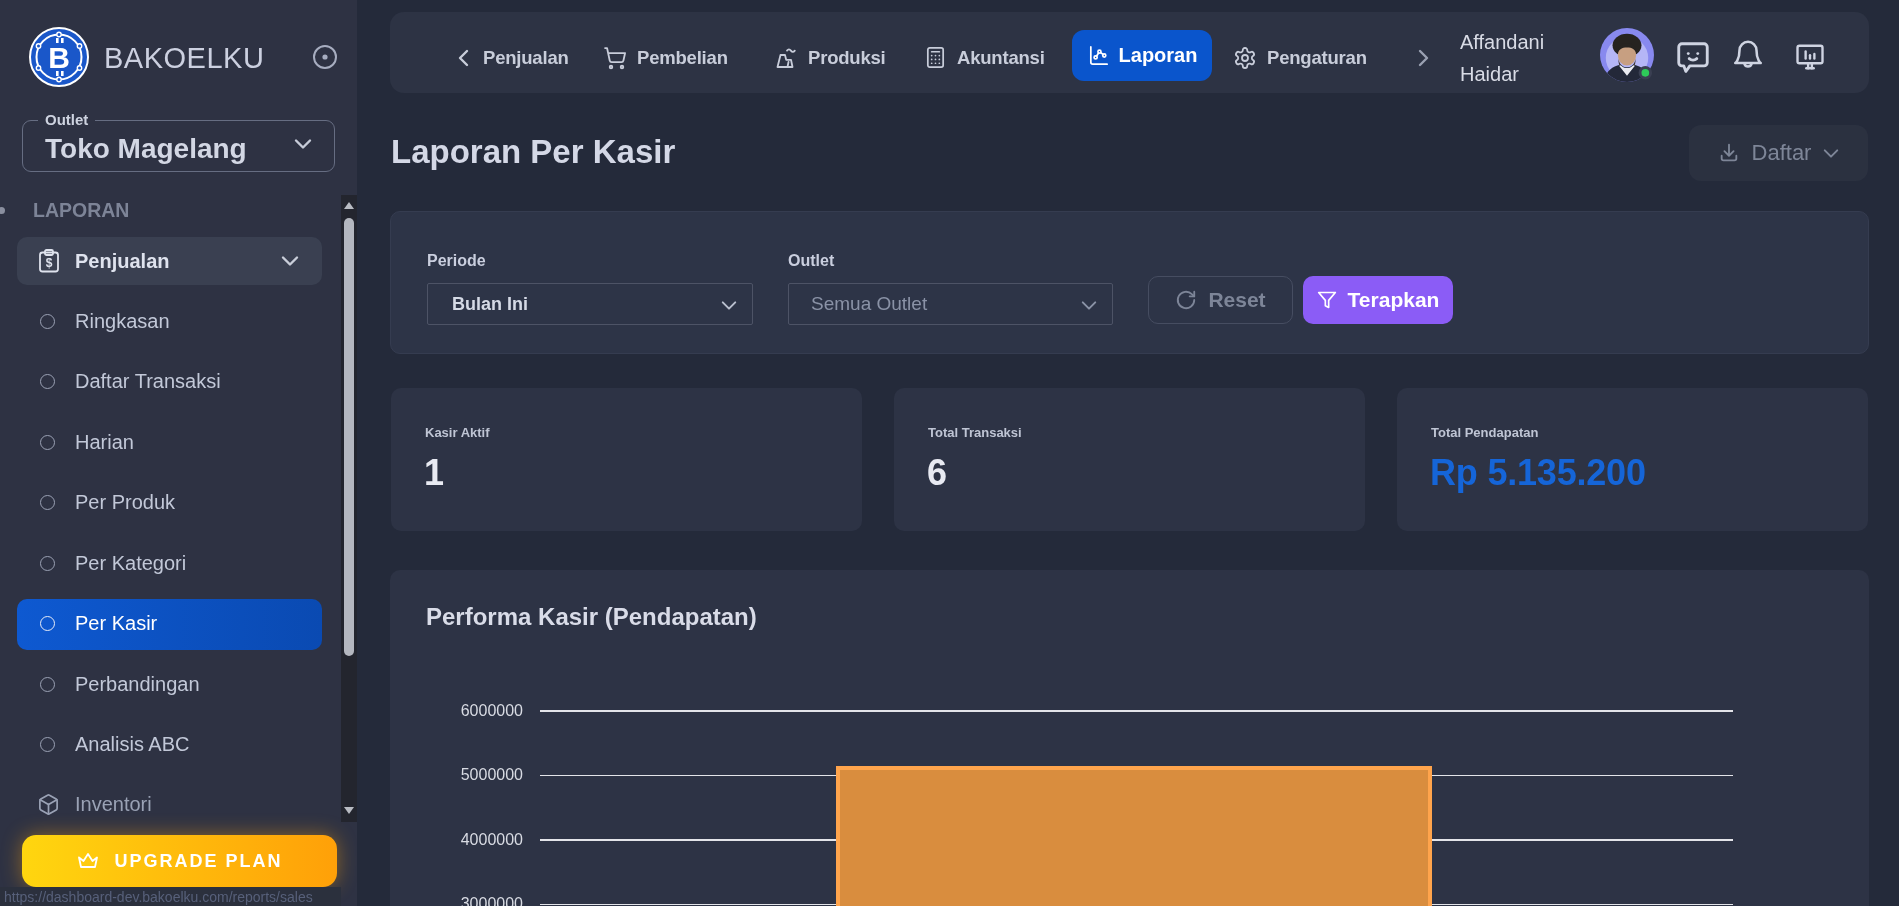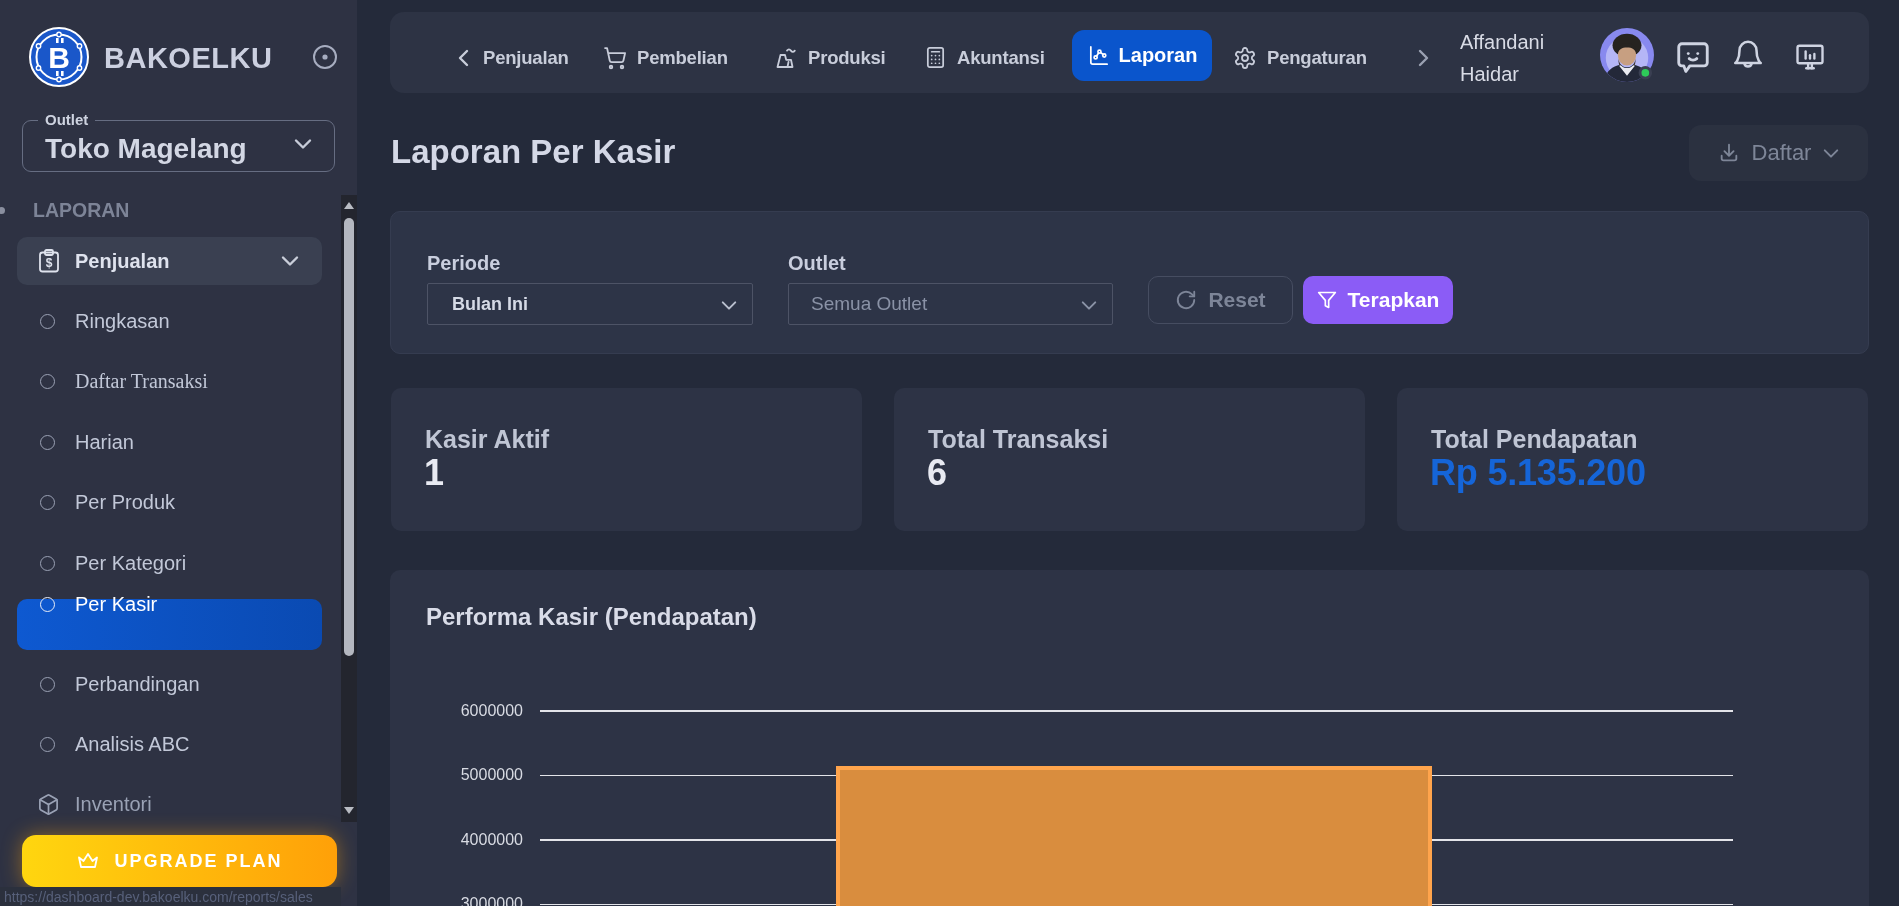--- a/index.html
+++ b/index.html
@@ -1,20 +1,20 @@
 <!DOCTYPE html>
 <html><head>
 <meta charset="utf-8">
 <style>
 * { margin:0; padding:0; box-sizing:border-box; }
 html,body { width:1899px; height:906px; overflow:hidden; background:#242a3a; font-family:"Liberation Sans",sans-serif; }
 
 #sidebar { position:absolute; left:0; top:0; width:357px; height:906px; background:#2e3243; }
 #logo-circle { position:absolute; left:29px; top:27px; width:60px; height:60px; }
-#logo-text { position:absolute; left:104px; top:42px; font-size:29px; font-weight:700; letter-spacing:0.5px; color:#ccd0e0; }
+#logo-text { position:absolute; left:104px; top:42px; font-size:29px; font-weight:400; letter-spacing:0.5px; color:#ccd0e0; }
 #toggle-icon { position:absolute; left:312px; top:44px; }
 #outlet-box { position:absolute; left:22px; top:120px; width:313px; height:52px; border:1px solid #666d82; border-radius:9px; }
 #outlet-legend { position:absolute; left:38px; top:111px; padding:0 7px; background:#2e3243; font-size:15px; font-weight:700; color:#ced3e0; }
 #outlet-value { position:absolute; left:45px; top:133px; font-size:28px; font-weight:600; color:#d3d7e4; }
 #outlet-chevron { position:absolute; left:294px; top:138px; }
 #laporan-dot { position:absolute; left:-2px; top:207px; width:7px; height:7px; border-radius:50%; background:#8a8f9f; }
 #laporan-label { position:absolute; left:33px; top:199px; font-size:19.5px; font-weight:600; letter-spacing:0px; color:#7d8497; }
 .menu-parent { position:absolute; left:17px; width:305px; height:48px; background:#3a4051; border-radius:10px; display:flex; align-items:center; }
 .menu-parent .mp-text { margin-left:58px; font-size:20px; font-weight:600; color:#dfe3ee; }
 .sub-item { position:absolute; left:0; width:340px; height:40px; display:flex; align-items:center; }
@@ -31,28 +31,28 @@
 
 #main { position:absolute; left:357px; top:0; width:1542px; height:906px; background:#242a3a; }
 #navbar { position:absolute; left:33px; top:12px; width:1479px; height:81px; background:#2d3344; border-radius:14px; }
 .nav-item { position:absolute; top:5px; height:81px; display:flex; align-items:center; gap:10px; color:#c8cdda; font-size:18.5px; font-weight:600; letter-spacing:-0.2px; }
 #nav-laporan { position:absolute; left:682px; top:18px; width:140px; height:51px; background:#0a55cc; border-radius:12px; display:flex; align-items:center; justify-content:center; gap:9px; color:#fff; font-size:20px; font-weight:600; }
 #nav-name { position:absolute; left:1070px; top:5px; height:81px; display:flex; flex-direction:column; justify-content:center; color:#d8dbe5; font-size:20px; font-weight:500; line-height:32px; }
 #avatar { position:absolute; left:1210px; top:16px; width:54px; height:54px; }
 #heading { position:absolute; left:34px; top:133px; font-size:33px; font-weight:700; color:#d4d8e6; }
 #export-btn { position:absolute; left:1332px; top:125px; width:179px; height:56px; background:#2b3140; border-radius:12px; display:flex; align-items:center; justify-content:center; gap:12px; color:#7e8698; font-size:22px; font-weight:500; }
 #filter-card { position:absolute; left:33px; top:211px; width:1479px; height:143px; background:#2d3447; border:1px solid #353c50; border-radius:10px; }
-.flabel { position:absolute; top:40px; font-size:20px; font-weight:700; color:#c9cede; }
+.flabel { position:absolute; top:40px; font-size:16px; font-weight:700; color:#c9cede; }
 .fselect { position:absolute; top:71px; height:42px; border:1px solid #4d5366; border-radius:2px; display:flex; align-items:center; }
 .fselect .fs-text { margin-left:24px; font-size:18px; font-weight:700; color:#d5dae6; }
 .fs-placeholder { margin-left:22px; font-size:19px; color:#8a92a6; }
 #reset-btn { position:absolute; left:757px; top:64px; width:145px; height:48px; border:1px solid #464d61; border-radius:10px; display:flex; align-items:center; justify-content:center; gap:11px; color:#7d8598; font-size:21px; font-weight:600; }
 #apply-btn { position:absolute; left:912px; top:64px; width:150px; height:48px; background:#8b5cf6; border-radius:10px; display:flex; align-items:center; justify-content:center; gap:11px; color:#fff; font-size:21px; font-weight:700; }
 .stat-card { position:absolute; top:388px; width:471px; height:143px; background:#2d3345; border-radius:10px; }
-.stat-label { position:absolute; left:34px; top:37px; font-size:25px; font-weight:600; color:#bfc5d4; }
+.stat-label { position:absolute; left:34px; top:37px; font-size:13px; font-weight:600; color:#bfc5d4; }
 .stat-value { position:absolute; left:33px; top:64px; font-size:36px; font-weight:700; color:#e8eaf2; letter-spacing:-0.2px; }
 #chart-card { position:absolute; left:33px; top:570px; width:1479px; height:400px; background:#2d3345; border-radius:10px; }
 #chart-title { position:absolute; left:36px; top:33px; font-size:24px; font-weight:700; color:#d9dce8; }
 .ylab { position:absolute; font-size:16px; color:#d8dbe3; width:85px; text-align:right; }
 .gridline { position:absolute; left:150px; width:1193px; height:1.5px; background:#e3e4e9; }
 #bar { position:absolute; left:446px; top:196px; width:596px; height:204px; background:#d98d3e; border-top:4px solid #ffa44c; border-left:4px solid #ffa44c; border-right:4px solid #ffa44c; }
 </style>
 </head>
 <body>
 <div id="sidebar">
@@ -94,38 +94,38 @@
     <span class="mp-text">Penjualan</span>
     <svg style="position:absolute;left:264px;" width="18" height="12" viewBox="0 0 18 12" fill="none" stroke="#c9ced9" stroke-width="2.4" stroke-linecap="round" stroke-linejoin="round">
         <path d="M2 2.5 9 9.5 16 2.5"></path>
       </svg>
   </div>
 
   <div class="sub-item" style="top:301px;">
       <div class="sub-circle"></div>
       <span class="sub-text">Ringkasan</span>
     </div>
-  <div class="sub-item" style="top:361px;font-family:Liberation Serif, serif;">
+  <div class="sub-item" style="top:361px;">
       <div class="sub-circle"></div>
       <span class="sub-text">Daftar Transaksi</span>
     </div>
   <div class="sub-item" style="top:422px;padding-left:47px;">
       <div class="sub-circle"></div>
       <span class="sub-text">Harian</span>
     </div>
   <div class="sub-item" style="top:482px;">
       <div class="sub-circle"></div>
       <span class="sub-text">Per Produk</span>
     </div>
   <div class="sub-item" style="top:543px;">
       <div class="sub-circle"></div>
       <span class="sub-text">Per Kategori</span>
     </div>
   <div id="per-kasir-box"></div>
-  <div class="sub-item" style="top:584px;">
+  <div class="sub-item" style="top:603px;">
       <div class="sub-circle" style="border-color:#e8edf8;"></div>
       <span class="sub-text" style="color:#ffffff;">Per Kasir</span>
     </div>
   <div class="sub-item" style="top:664px;">
       <div class="sub-circle"></div>
       <span class="sub-text">Perbandingan</span>
     </div>
   <div class="sub-item" style="top:724px;">
       <div class="sub-circle"></div>
       <span class="sub-text">Analisis ABC</span>

